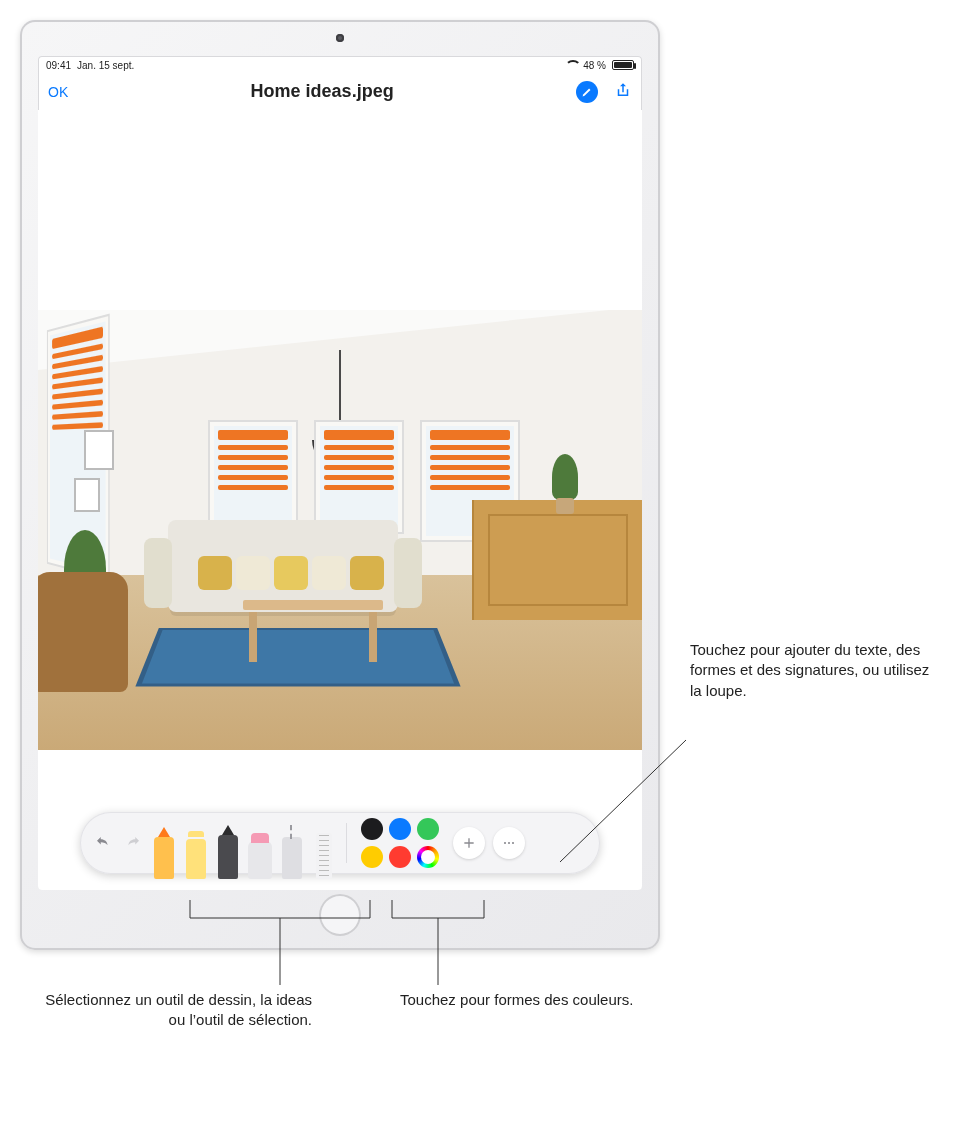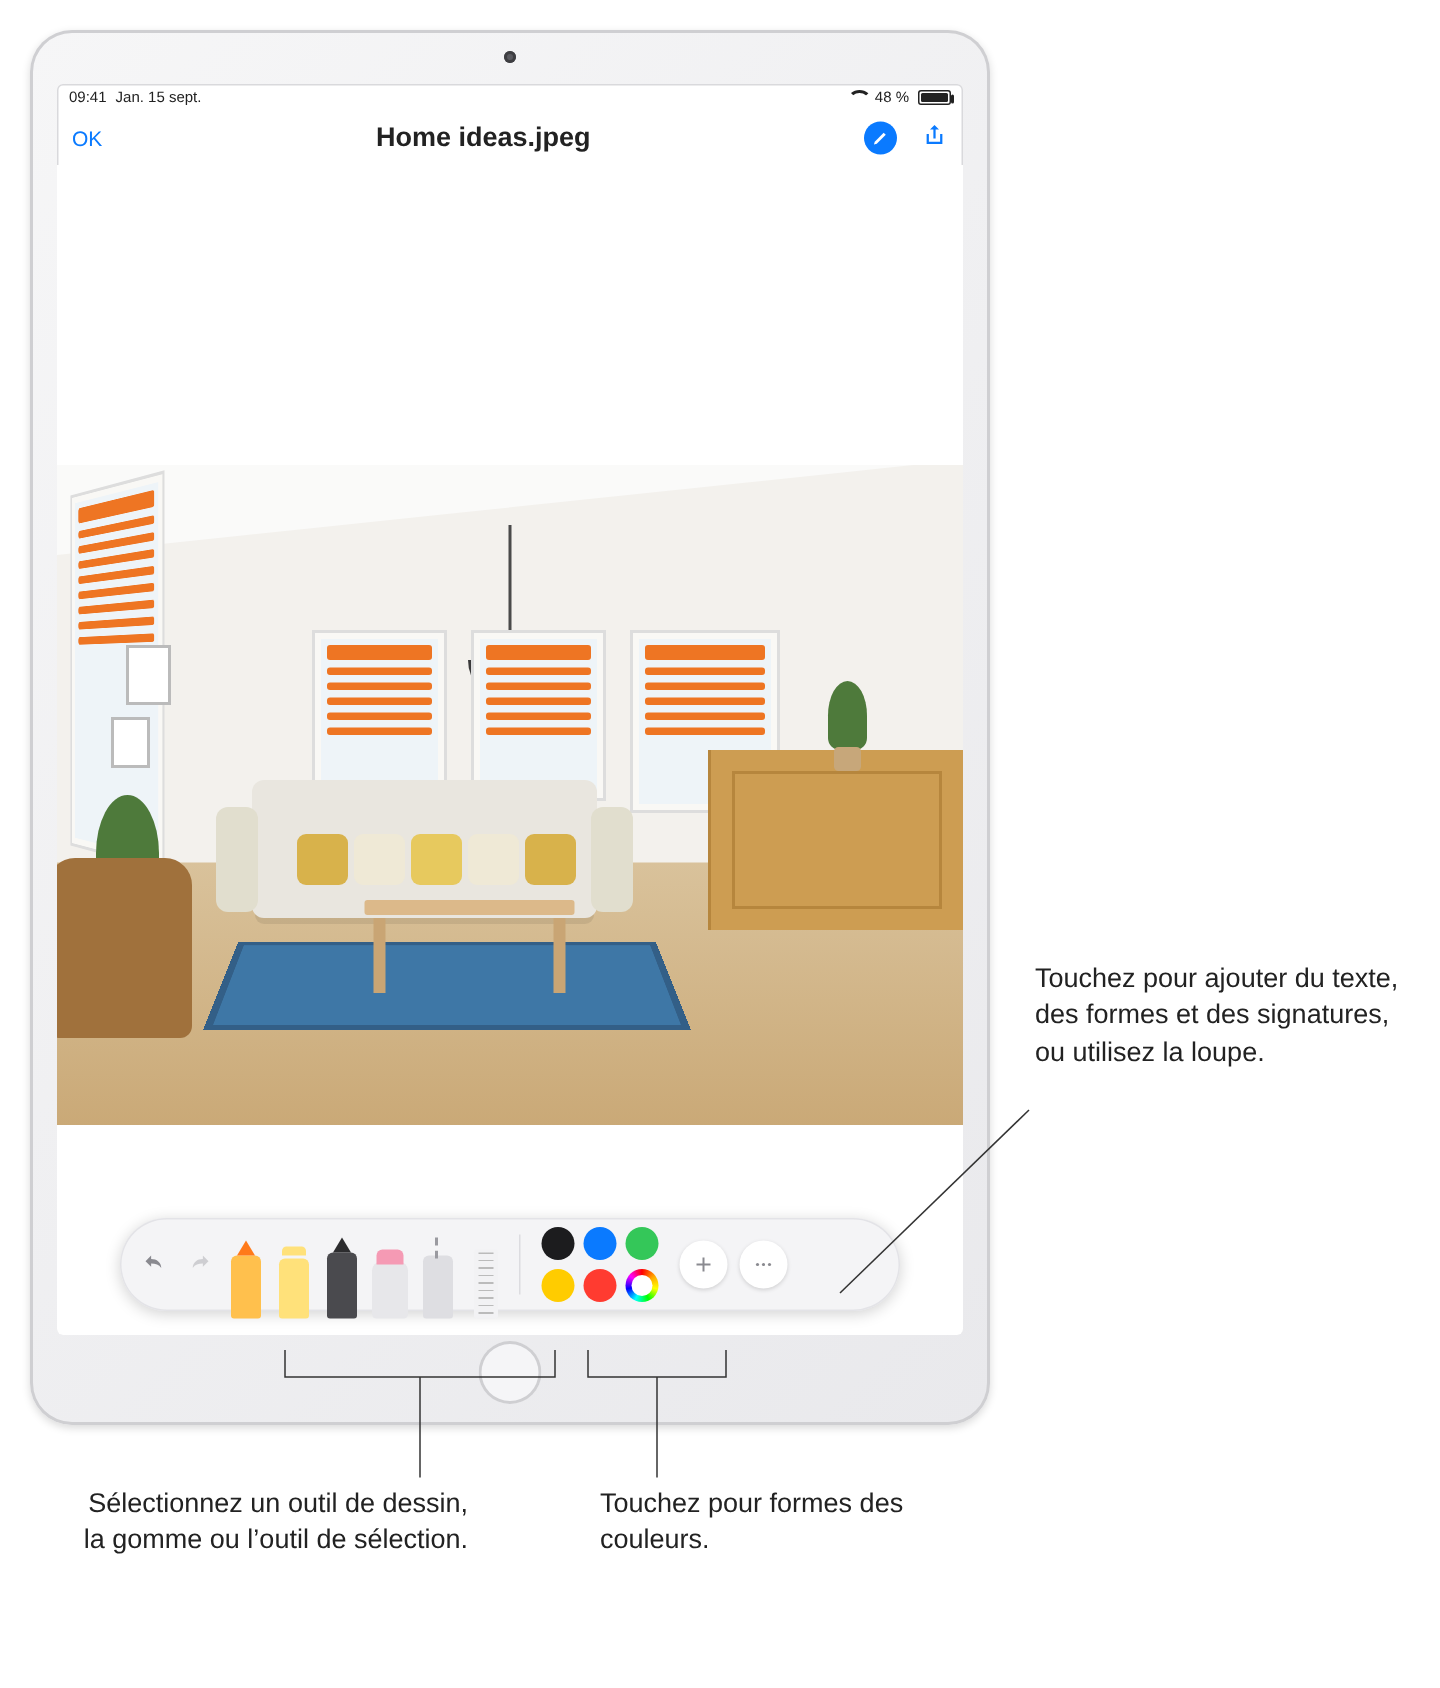--- a/index.html
+++ b/index.html
@@ -12,21 +12,21 @@
     overflow: hidden;
   }
 
   
   .ipad {
     position: absolute;
     left: 20px;
     top: 20px;
     width: 640px;
     height: 930px;
-    border-radius: 28px;
+    border-radius: 15px;
     background: linear-gradient(135deg,#f6f6f7,#e9e9ec);
     box-shadow: inset 0 0 0 2px #cfcfd2, 0 2px 6px rgba(0,0,0,.15);
     padding: 36px 18px 60px;
   }
   .camera {
     position: absolute;
     top: 14px; left: 50%; transform: translateX(-50%);
     width: 8px; height: 8px; border-radius: 50%;
     background: #5a5a60; box-shadow: 0 0 0 2px #3e3e42 inset;
   }
@@ -167,21 +167,21 @@
   .cdot.ring{background:conic-gradient(red,orange,yellow,lime,cyan,blue,magenta,red);position:relative;}
   .cdot.ring::after{content:"";position:absolute;inset:4px;border-radius:50%;background:#fff;}
   .plus-btn, .more-btn {
     width:32px;height:32px;border-radius:50%;background:#fff;box-shadow:0 1px 3px rgba(0,0,0,.15);
     display:flex;align-items:center;justify-content:center;color:#8a8a90;font-size:18px;margin-left:4px;
   }
   .divider{width:1px;height:40px;background:#dcdce0;margin:0 4px;}
 
   
   .callout {
-    position:absolute; font-size:18px; line-height:1.35; color:#222;
+    position:absolute; font-size:15px; line-height:1.35; color:#222;
   }
   .co-right { top:640px; left:690px; width:250px; }
   .co-bl { top:990px; left:42px; width:270px; text-align:right; }
   .co-bc { top:990px; left:400px; width:240px; }
 
   
   svg.leads { position:absolute; inset:0; width:960px; height:1125px; pointer-events:none; }
   svg.leads path { stroke:#333; stroke-width:1; fill:none; }
   svg.leads line { stroke:#333; stroke-width:1; }
 </style>
@@ -369,14 +369,14 @@
   <line x1="686" y1="740" x2="560" y2="862"></line>
 
   <path d="M190 900 L190 918 L370 918 L370 900"></path>
   <line x1="280" y1="918" x2="280" y2="985"></line>
 
   <path d="M392 900 L392 918 L484 918 L484 900"></path>
   <line x1="438" y1="918" x2="438" y2="985"></line>
 </svg>
 
 <div class="callout co-right">Touchez pour ajouter du texte, des formes et des signatures, ou utilisez la loupe.</div>
-<div class="callout co-bl">Sélectionnez un outil de dessin, la gomme ou l’outil de sélection.</div>
+<div class="callout co-bl">Sélectionnez un outil de dessin, la ideas ou l’outil de sélection.</div>
 <div class="callout co-bc">Touchez pour formes des couleurs.</div>
 
 </body></html>

